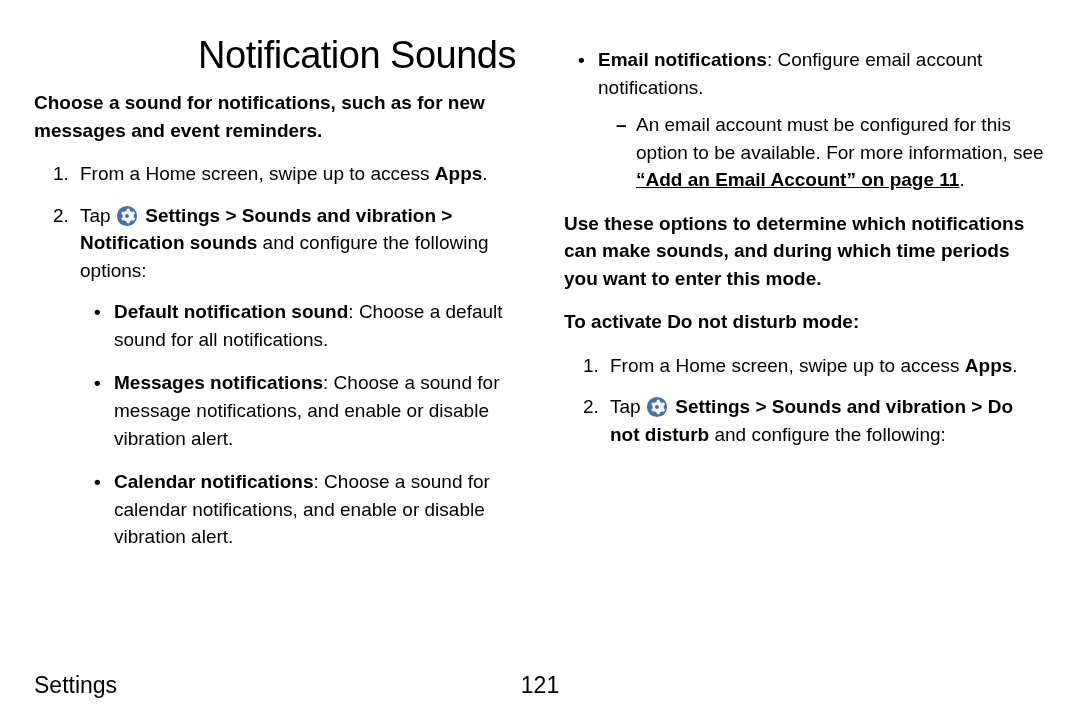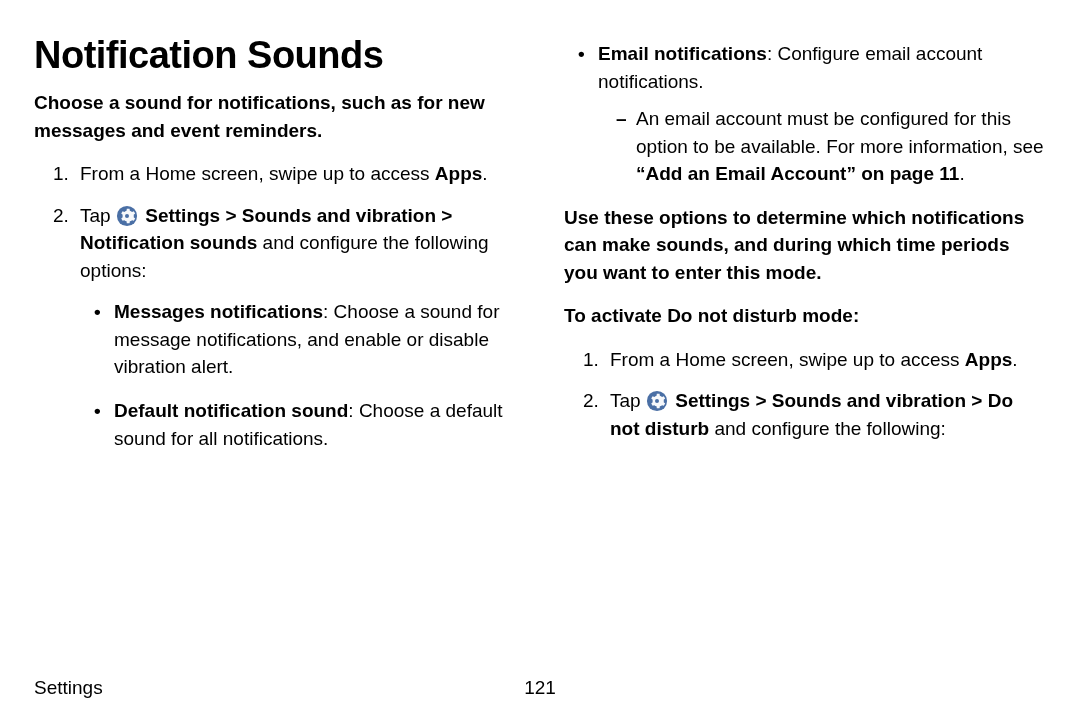--- a/index.html
+++ b/index.html
@@ -18,23 +18,24 @@
   .page {
     display: flex;
     gap: 48px;
     padding: 28px 34px 10px 34px;
   }
   .col {
     flex: 1;
   }
   h1 {
     font-size: 38px;
-    font-weight: 700;
+    font-weight: 400;
     margin: 0 0 6px 0;
     letter-spacing: -0.5px;
+    text-align: right;
   }
   .h1-dnd {
     margin-top: 18px;
   }
   p {
     margin: 0 0 16px 0;
     font-weight: bold;
   }
   ol {
     margin: 12px;
@@ -80,28 +81,29 @@
   .icon-settings {
     display: inline-block;
     width: 22px;
     height: 22px;
     vertical-align: -5px;
     margin-right: 2px;
   }
   .b { font-weight: bold; }
   .link-ref {
     font-weight: bold;
+    text-decoration: underline;
   }
   .footer {
     position: absolute;
     left: 34px;
     right: 34px;
     bottom: 18px;
     display: flex;
-    font-size: 19px;
+    font-size: 23px;
   }
   .footer-center {
     position: absolute;
     left: 50%;
     transform: translateX(-50%);
   }
 </style>
 </head>
 <body>
 
@@ -114,32 +116,35 @@
         <span>From a Home screen, swipe up to access </span><span class="b">Apps</span><span>.</span>
       </li>
       <li>
         <span>Tap </span><span class="icon-settings"><svg viewBox="0 0 24 24">
               <circle cx="12" cy="12" r="11" fill="#4a6fa5"></circle>
               <path fill="#fff" d="M12 8.5a3.5 3.5 0 100 7 3.5 3.5 0 000-7zm7.4 3.5c0-.5 0-1-.1-1.4l1.6-1.2-1.5-2.6-1.9.7c-.7-.6-1.5-1-2.4-1.3L14.8 4h-3l-.3 2.2c-.9.3-1.7.7-2.4 1.3l-1.9-.7-1.5 2.6 1.6 1.2c-.1.4-.1.9-.1 1.4s0 1 .1 1.4l-1.6 1.2 1.5 2.6 1.9-.7c.7.6 1.5 1 2.4 1.3l.3 2.2h3l.3-2.2c.9-.3 1.7-.7 2.4-1.3l1.9.7 1.5-2.6-1.6-1.2c.1-.4.1-.9.1-1.4z" opacity="0.95"></path>
               <circle cx="12" cy="12" r="2.2" fill="#4a6fa5"></circle>
             </svg></span> <span class="b">Settings &gt; Sounds and vibration &gt; Notification sounds</span><span> and configure the following options:</span>
         <ul class="bullets">
           <li>
+            <span class="b">Default notification sound</span><span>: Choose a default sound for all notifications.</span>
+          </li>
+          <li>
             <span class="b">Messages notifications</span><span>: Choose a sound for message notifications, and enable or disable vibration alert.</span>
           </li>
           <li>
-            <span class="b">Default notification sound</span><span>: Choose a default sound for all notifications.</span>
+            <span class="b">Calendar notifications</span><span>: Choose a sound for calendar notifications, and enable or disable vibration alert.</span>
           </li>
         </ul>
       </li>
     </ol>
   </div>
 
   <div class="col">
-    <ul class="bullets" style="margin-top:12px;">
+    <ul class="bullets" style="margin-top:18px;">
       <li>
         <span class="b">Email notifications</span><span>: Configure email account notifications.</span>
         <ul class="dash">
           <li>
             <span>An email account must be configured for this option to be available. For more information, see </span><span class="link-ref">“Add an Email Account” on page 11</span><span>.</span>
           </li>
         </ul>
       </li>
     </ul>
 

